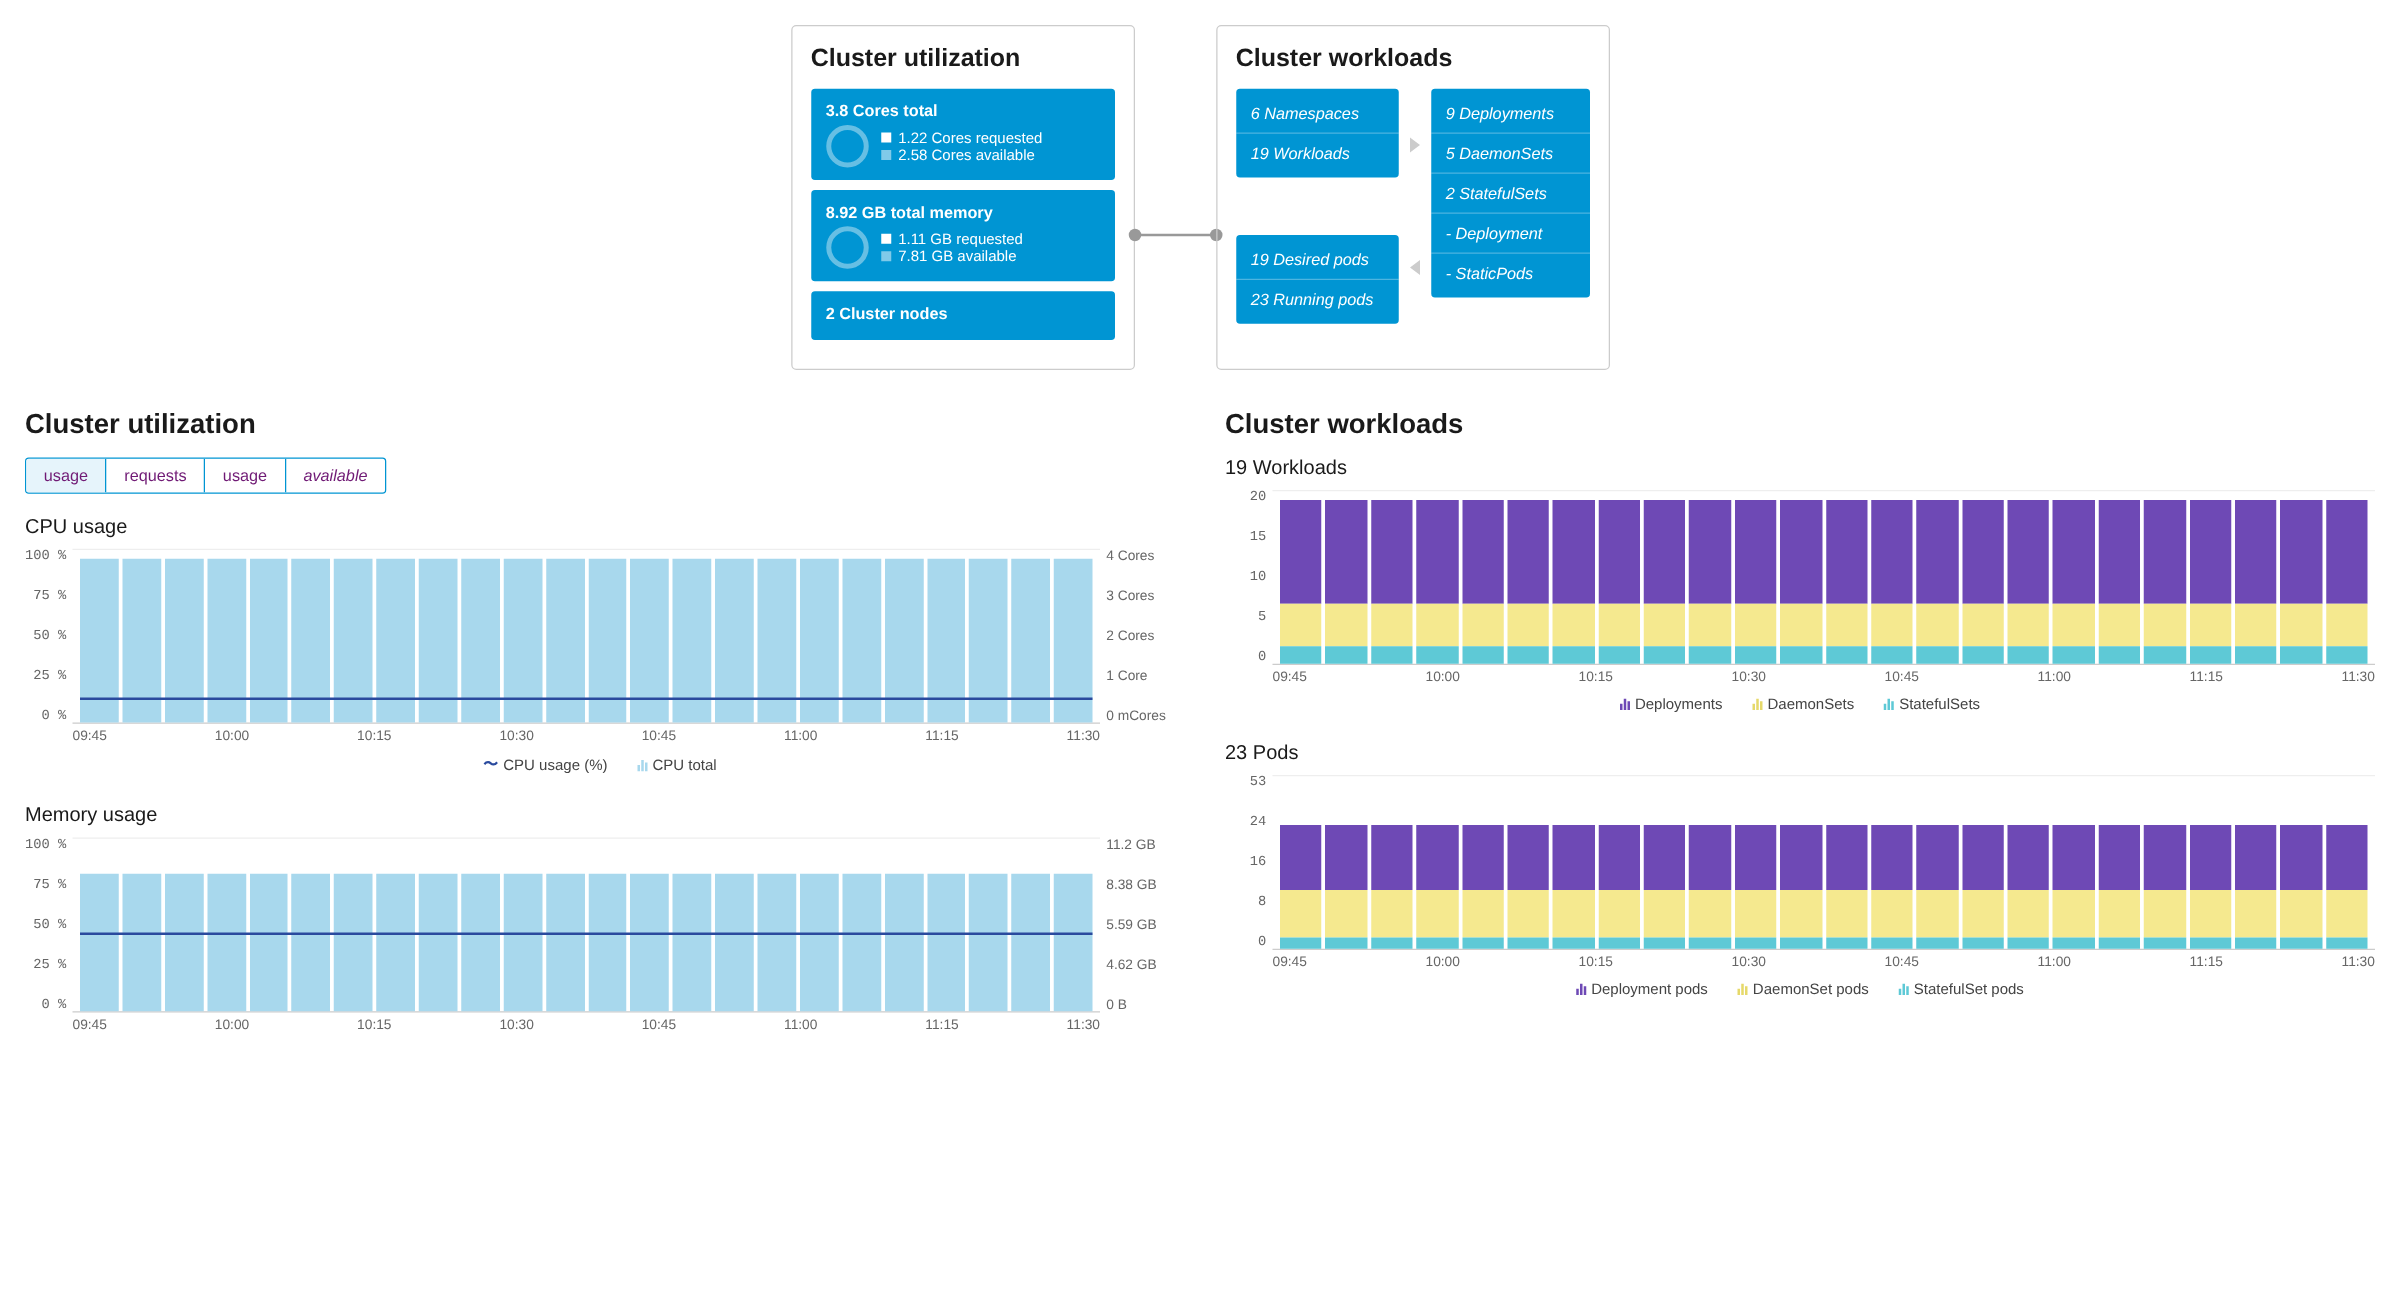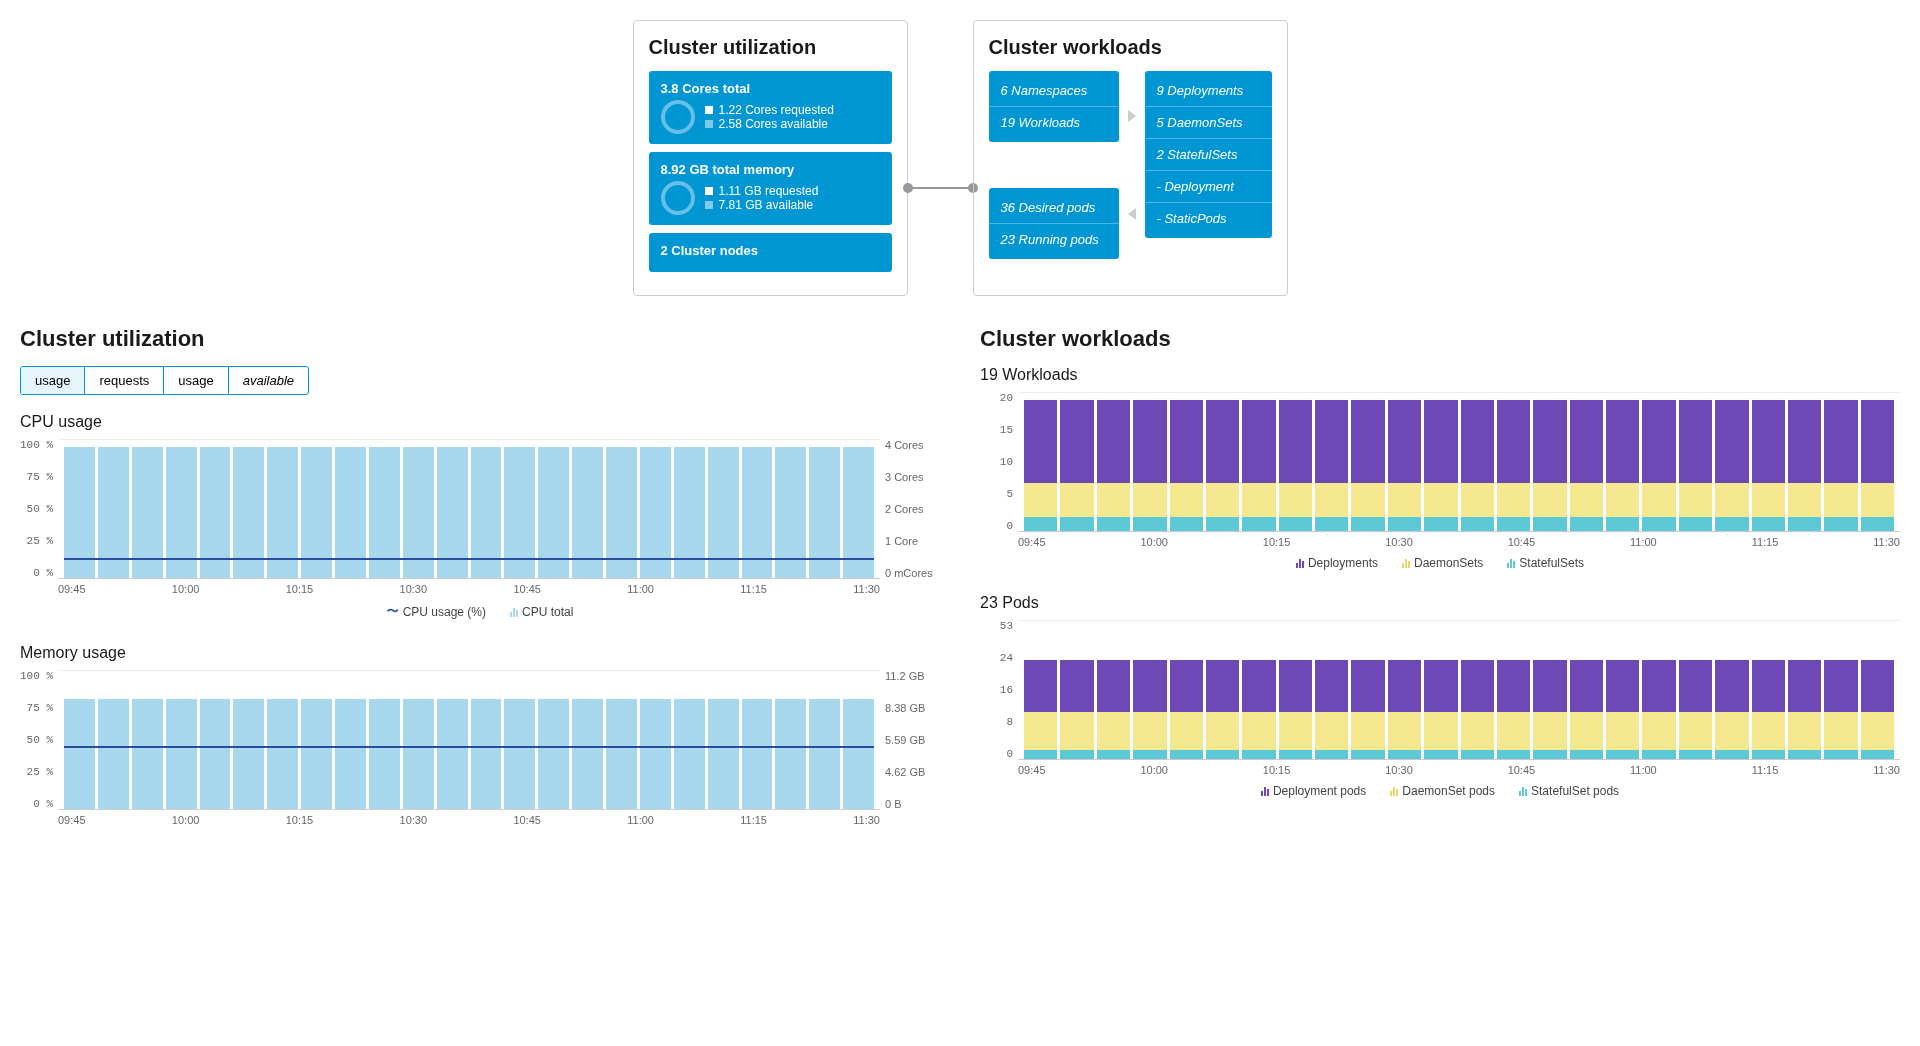--- a/index.html
+++ b/index.html
@@ -29,21 +29,21 @@
 .wl-group .wl-line { color: #fff; padding: 8px 12px; font-size: 13px; border-bottom: 1px solid rgba(255,255,255,0.3); }
 .wl-group .wl-line:last-child { border-bottom: none; }
 .tri { width: 0; height: 0; border-top: 6px solid transparent; border-bottom: 6px solid transparent; }
 .tri.right { border-left: 8px solid #ccc; align-self: center; }
 .tri.left { border-right: 8px solid #ccc; align-self: center; }
 .wl-arrow-col { display: flex; flex-direction: column; justify-content: space-around; }
 .bottom { display: flex; gap: 40px; }
 .section { flex: 1; }
 .section-title { font-size: 22px; font-weight: 600; margin-bottom: 14px; }
 .tabs { display: flex; border: 1px solid #0095d3; border-radius: 3px; width: fit-content; margin-bottom: 18px; overflow: hidden; }
-.tab { padding: 6px 14px; font-size: 13px; color: #000000; border-right: 1px solid #0095d3; cursor: pointer; }
+.tab { padding: 6px 14px; font-size: 13px; color: #701a75; border-right: 1px solid #0095d3; cursor: pointer; }
 .tab:last-child { border-right: none; font-style: italic; }
 .tab.active { background: #e6f4fb; font-weight: 500; }
 .chart-block { margin-bottom: 24px; }
 .chart-title { font-size: 16px; font-weight: 500; margin-bottom: 8px; }
 .chart-area { position: relative; height: 140px; display: flex; }
 .y-axis-left { width: 38px; display: flex; flex-direction: column; justify-content: space-between; font-size: 11px; color: #666; text-align: right; padding-right: 5px; font-family: Liberation Mono, monospace; }
 .y-axis-right { width: 60px; display: flex; flex-direction: column; justify-content: space-between; font-size: 11px; color: #666; padding-left: 5px; }
 .plot { flex: 1; position: relative; border-top: 1px solid #eee; border-bottom: 1px solid #ccc; }
 .bars { position: absolute; inset: 0; display: flex; align-items: flex-end; padding: 0 6px; gap: 3px; }
 .bar { flex: 1; background: #a8d8ed; }
@@ -113,21 +113,21 @@
   <div class="card workloads-card">
     <div class="card-title">Cluster workloads</div>
     <div class="workloads-cols">
       <div class="workloads-col narrow">
         <div class="wl-group">
           <div class="wl-line">6 Namespaces</div>
           <div class="wl-line">19 Workloads</div>
         </div>
         <div style="height:30px"></div>
         <div class="wl-group">
-          <div class="wl-line">36 Desired pods</div>
+          <div class="wl-line">19 Desired pods</div>
           <div class="wl-line">23 Running pods</div>
         </div>
       </div>
       <div class="workloads-col wl-arrow-col" style="flex:0 0 10px;">
         <div class="tri right"></div>
         <div class="tri left"></div>
       </div>
       <div class="workloads-col">
         <div class="wl-group">
           <div class="wl-line">9 Deployments</div>

